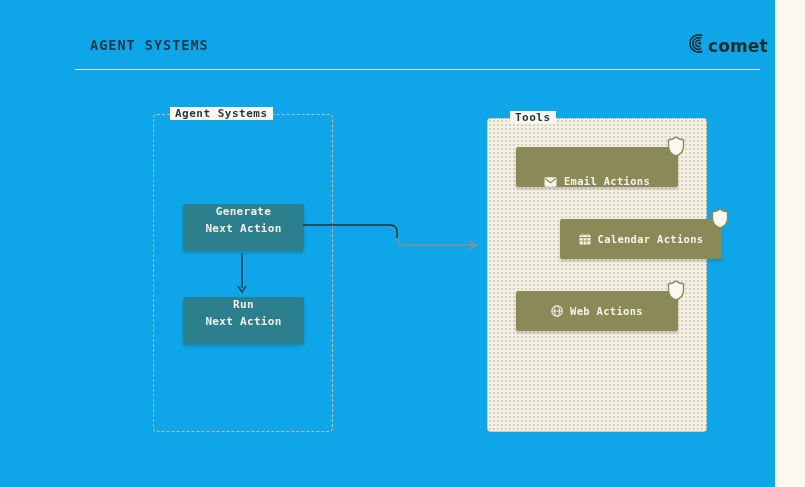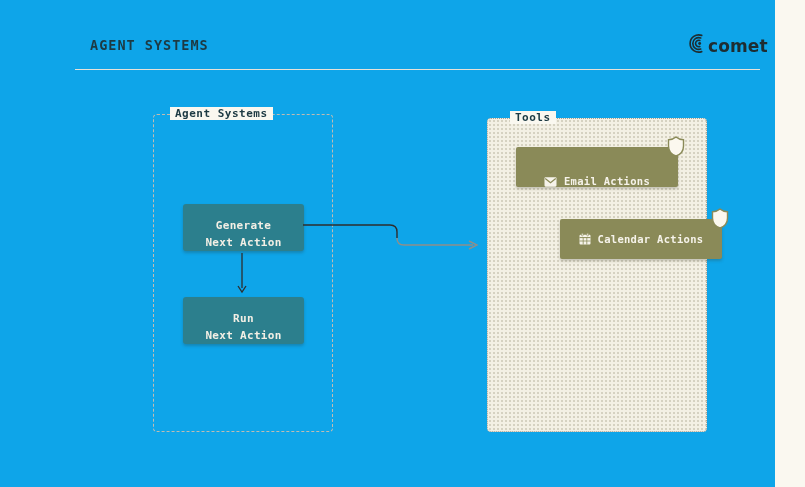--- a/index.html
+++ b/index.html
@@ -62,21 +62,21 @@
     background-size: 4px 4px;
   }
   .tools-panel .panel-label { left: 22px; }
 
   
   .node {
     position: absolute; left: 29px; width: 121px; height: 47px;
     background: #2C7F8D; color: #F3EFE5;
     border-radius: 3px;
     display: flex; flex-direction: column;
-    align-items: center; justify-content: flex-end;
+    align-items: center; justify-content: flex-start;
     font: bold 11px/1.5 "DejaVu Sans Mono", monospace;
     letter-spacing: 0.3px;
     box-shadow: 0 2px 3px rgba(40, 45, 35, 0.25);
   }
   .node-generate { top: 89px; }
   .node-run { top: 182px; }
 
   
   .tool {
     position: absolute; left: 28px; width: 162px; height: 40px;
@@ -162,20 +162,31 @@
         <rect x="2.6" y="0.3" width="1.5" height="2.6" rx="0.5" fill="#F6F3EA" stroke="#8A8A58" stroke-width="0.6"></rect>
         <rect x="7.9" y="0.3" width="1.5" height="2.6" rx="0.5" fill="#F6F3EA" stroke="#8A8A58" stroke-width="0.6"></rect>
         <line x1="0.5" y1="4.6" x2="11.5" y2="4.6" stroke="#8A8A58" stroke-width="1"></line>
         <line x1="4.2" y1="4.6" x2="4.2" y2="11.5" stroke="#8A8A58" stroke-width="0.8"></line>
         <line x1="7.8" y1="4.6" x2="7.8" y2="11.5" stroke="#8A8A58" stroke-width="0.8"></line>
         <line x1="0.5" y1="8" x2="11.5" y2="8" stroke="#8A8A58" stroke-width="0.8"></line>
       </svg>
       <span>Calendar Actions</span>
     </div>
 
+    <div class="tool tool-3">
+      <svg class="shield" viewBox="0 0 18 21">
+        <path d="M9 1 C11 2.8 13.5 3.6 16.5 3.8 V10 C16.5 15 13.5 18.5 9 20 C4.5 18.5 1.5 15 1.5 10 V3.8 C4.5 3.6 7 2.8 9 1 Z" fill="#FBF8EF" stroke="#8A8A58" stroke-width="1.4"></path>
+      </svg>
+      <svg class="tool-icon" width="12" height="12" viewBox="0 0 12 12">
+        <circle cx="6" cy="6" r="5.2" fill="none" stroke="#F6F3EA" stroke-width="1.1"></circle>
+        <ellipse cx="6" cy="6" rx="2.4" ry="5.2" fill="none" stroke="#F6F3EA" stroke-width="1"></ellipse>
+        <line x1="0.8" y1="6" x2="11.2" y2="6" stroke="#F6F3EA" stroke-width="1"></line>
+      </svg>
+      <span>Web Actions</span>
+    </div>
 
   </div>
 
   <svg class="arrows" viewBox="0 0 805 487">
 
     <g>
       <line x1="242" y1="253" x2="242" y2="288" stroke="#2E2E2E" stroke-width="1.3"></line>
       <path d="M238 286 L242 292 L246 286" fill="none" stroke="#2E2E2E" stroke-width="1.3"></path>
     </g>
 

